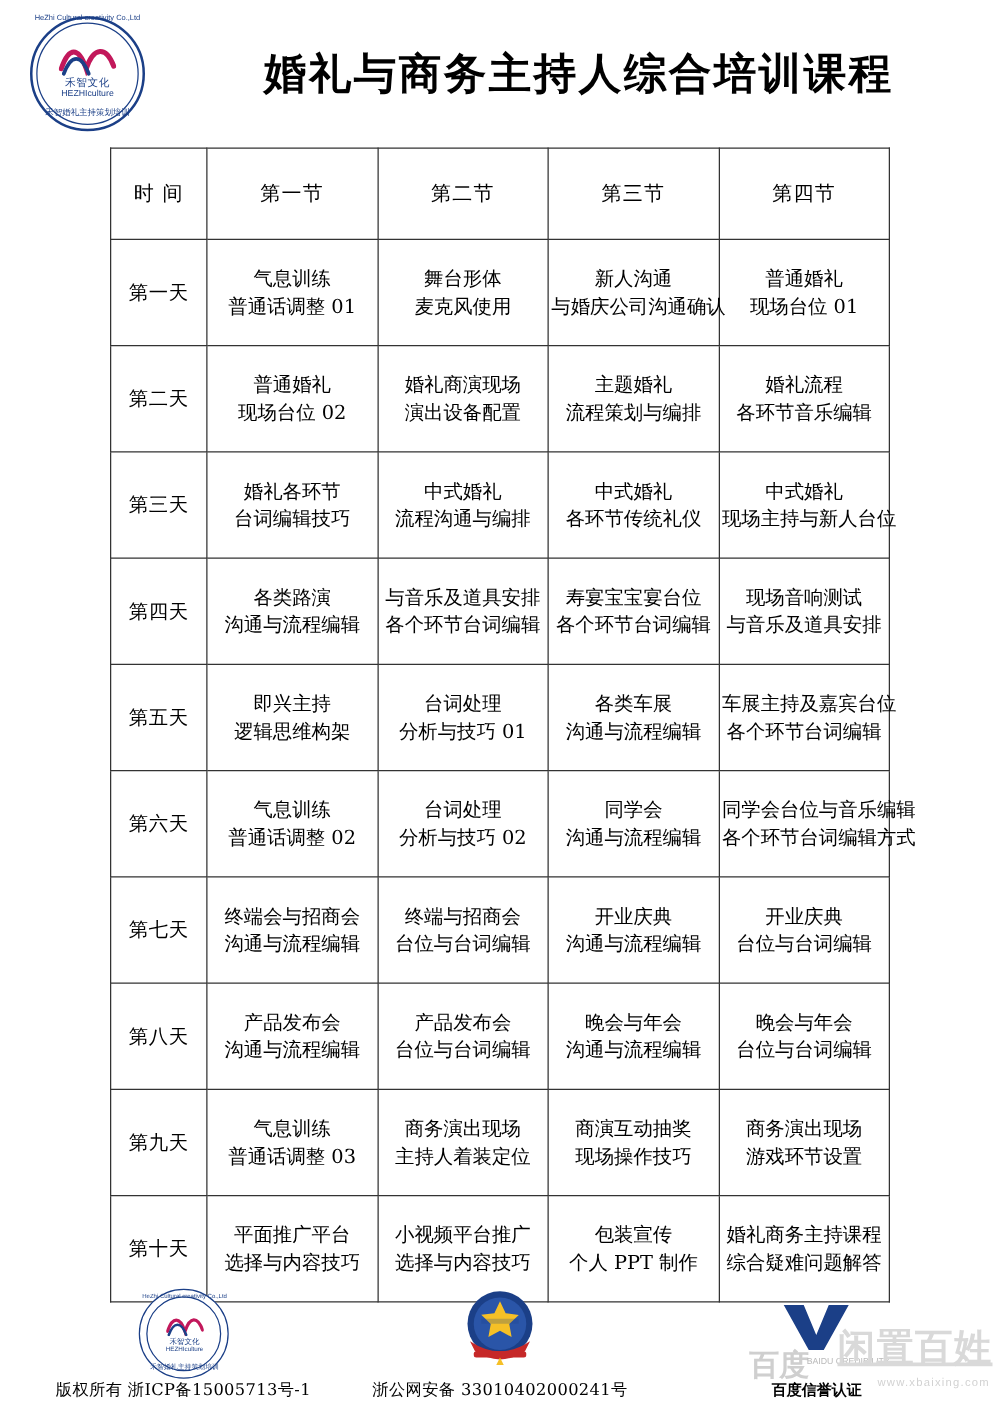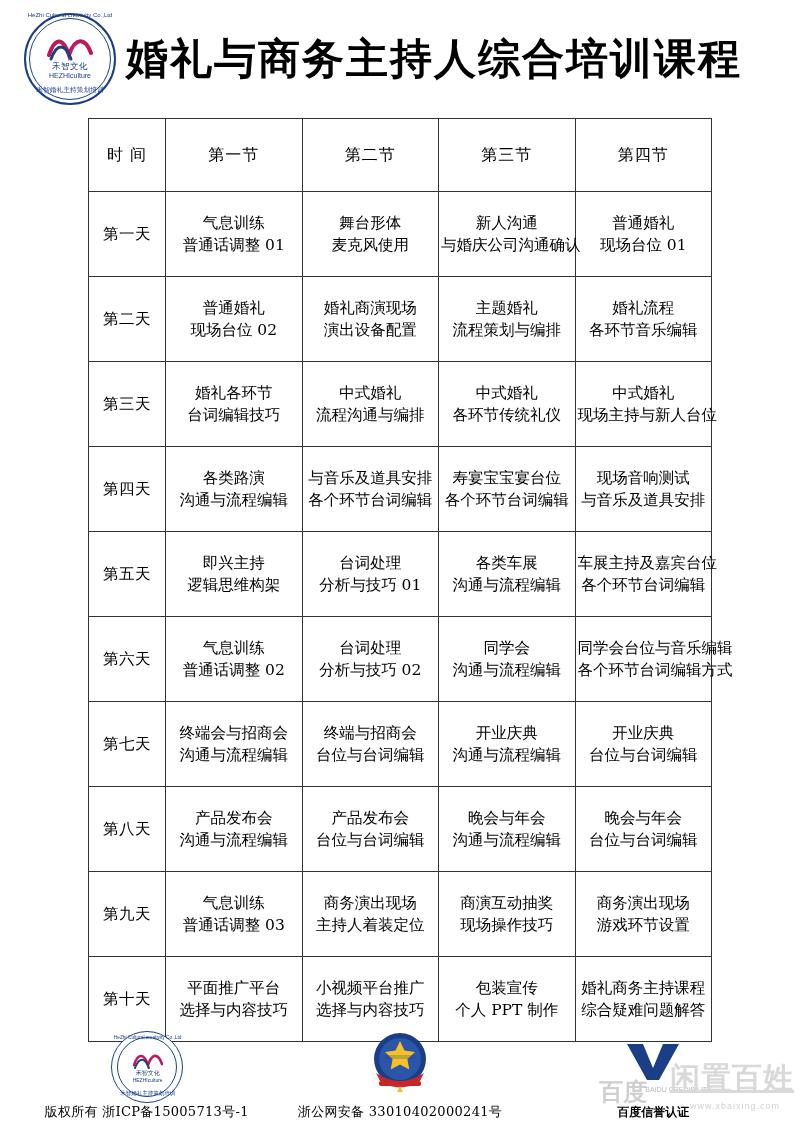--- a/index.html
+++ b/index.html
@@ -103,22 +103,22 @@
     top: 76px;
     width: 104px;
     text-align: center;
     font-size: 7.5px;
     color: #1b3f87;
     font-family: "Liberation Sans", sans-serif;
     transform: scale(0.9);
   }
   .doc-title {
     flex: 1 1 auto;
-    text-align: left;
-    font-size: 42px;
+    text-align: center;
+    font-size: 34px;
     font-weight: bold;
     letter-spacing: 2px;
     font-family: "DejaVu Serif", "Liberation Serif", serif;
     white-space: nowrap;
   }
 
   
   .table-wrap {
     padding: 0 14px;
     box-sizing: border-box;
@@ -275,21 +275,21 @@
     font-size: 30px;
     color: #d9d9d9;
     font-weight: bold;
     font-family: "DejaVu Serif", serif;
     letter-spacing: 1px;
     pointer-events: none;
     text-decoration: underline;
   }
   .watermark-sub {
     position: absolute;
-    right: 20px;
+    right: 8px;
     bottom: 16px;
     font-size: 9px;
     color: #d2d2d2;
     font-family: "Liberation Sans", sans-serif;
     letter-spacing: 1px;
   }
   .baidu-caption {
     font-size: 12px;
     font-weight: bold;
     margin-top: 2px;

